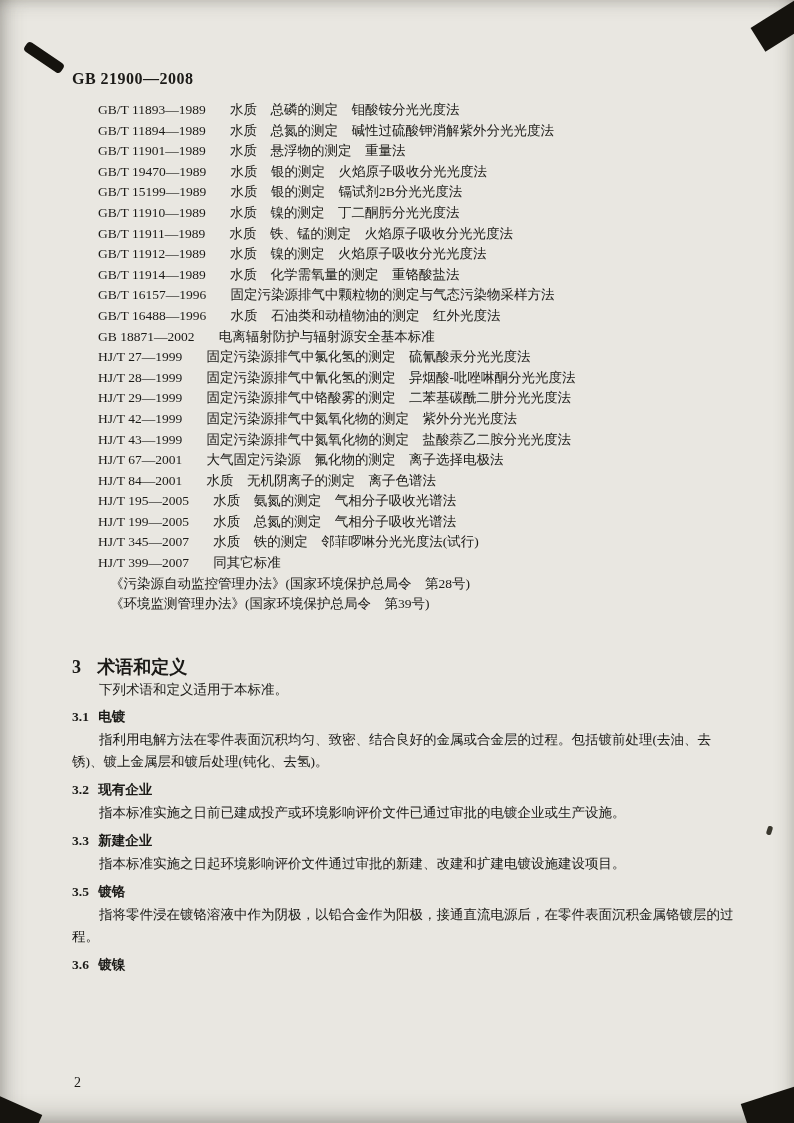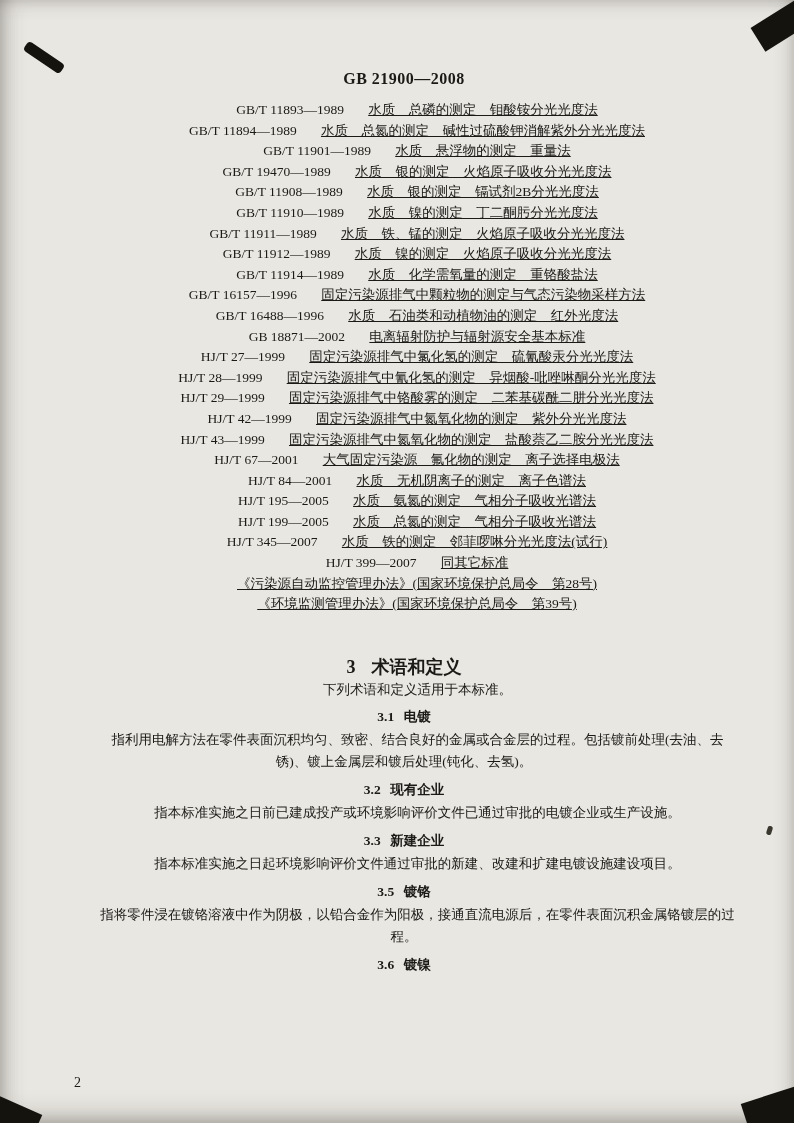--- a/index.html
+++ b/index.html
@@ -9,29 +9,28 @@
     margin:0 auto;
     background:#e9e7e1;
     color:#1b1a17;
     font-family:"Liberation Serif","DejaVu Serif",serif;
     overflow:hidden;
     box-shadow:
       inset 16px 0 24px -16px rgba(55,53,46,.45),
       inset -14px 0 22px -16px rgba(55,53,46,.30),
       inset 0 -18px 28px -18px rgba(55,53,46,.50),
       inset 0 14px 22px -16px rgba(55,53,46,.30);
-    text-align: center;
   }
   .content { position:absolute; left:72px; right:58px; top:70px; }
   .std-header { font-weight:bold; font-size:16px; letter-spacing:.5px; margin:0 0 12px 0; }
   .ref-list { margin-left:26px; font-size:13.5px; line-height:20.6px; white-space:nowrap; }
   .ref-line { }
   .ref-code { }
-  .ref-desc { margin-left:1.8em;text-decoration:underline; }
-  .ref-code:empty + .ref-desc { margin-left:0; }
+  .ref-desc { margin-left:1.8em; }
+  .ref-code:empty + .ref-desc { margin-left:12px; }
   .section-heading { font-weight:bold; font-size:18px; margin-top:40px; }
   .section-heading .num { margin-right:.9em; }
   .intro { font-size:13.5px; line-height:1.6; text-indent:2em; margin:0 0 2px 0; }
   .term { margin-top:8px; }
   .term-heading { font-weight:bold; font-size:13.5px; margin-top:8px; }
   .term-heading .t-num { margin-right:.7em; }
   .term-body { margin:3px 0 0 0; font-size:13.5px; line-height:1.62; text-indent:2em; }
   .page-number { position:absolute; left:74px; bottom:32px; font-size:14px; }
   
   .art { position:absolute; background:#15130e; }
@@ -67,21 +66,21 @@
 
   <div class="ref-line">
     <span class="ref-code">GB/T 11901—1989</span><span class="ref-desc">水质　悬浮物的测定　重量法</span>
   </div>
 
   <div class="ref-line">
     <span class="ref-code">GB/T 19470—1989</span><span class="ref-desc">水质　银的测定　火焰原子吸收分光光度法</span>
   </div>
 
   <div class="ref-line">
-    <span class="ref-code">GB/T 11908—1989</span><span class="ref-desc">水质　银的测定　镉试剂2B分光光度法</span>
+    <span class="ref-code">GB/T 15199—1989</span><span class="ref-desc">水质　银的测定　镉试剂2B分光光度法</span>
   </div>
 
   <div class="ref-line">
     <span class="ref-code">GB/T 11910—1989</span><span class="ref-desc">水质　镍的测定　丁二酮肟分光光度法</span>
   </div>
 
   <div class="ref-line">
     <span class="ref-code">GB/T 11911—1989</span><span class="ref-desc">水质　铁、锰的测定　火焰原子吸收分光光度法</span>
   </div>
 

